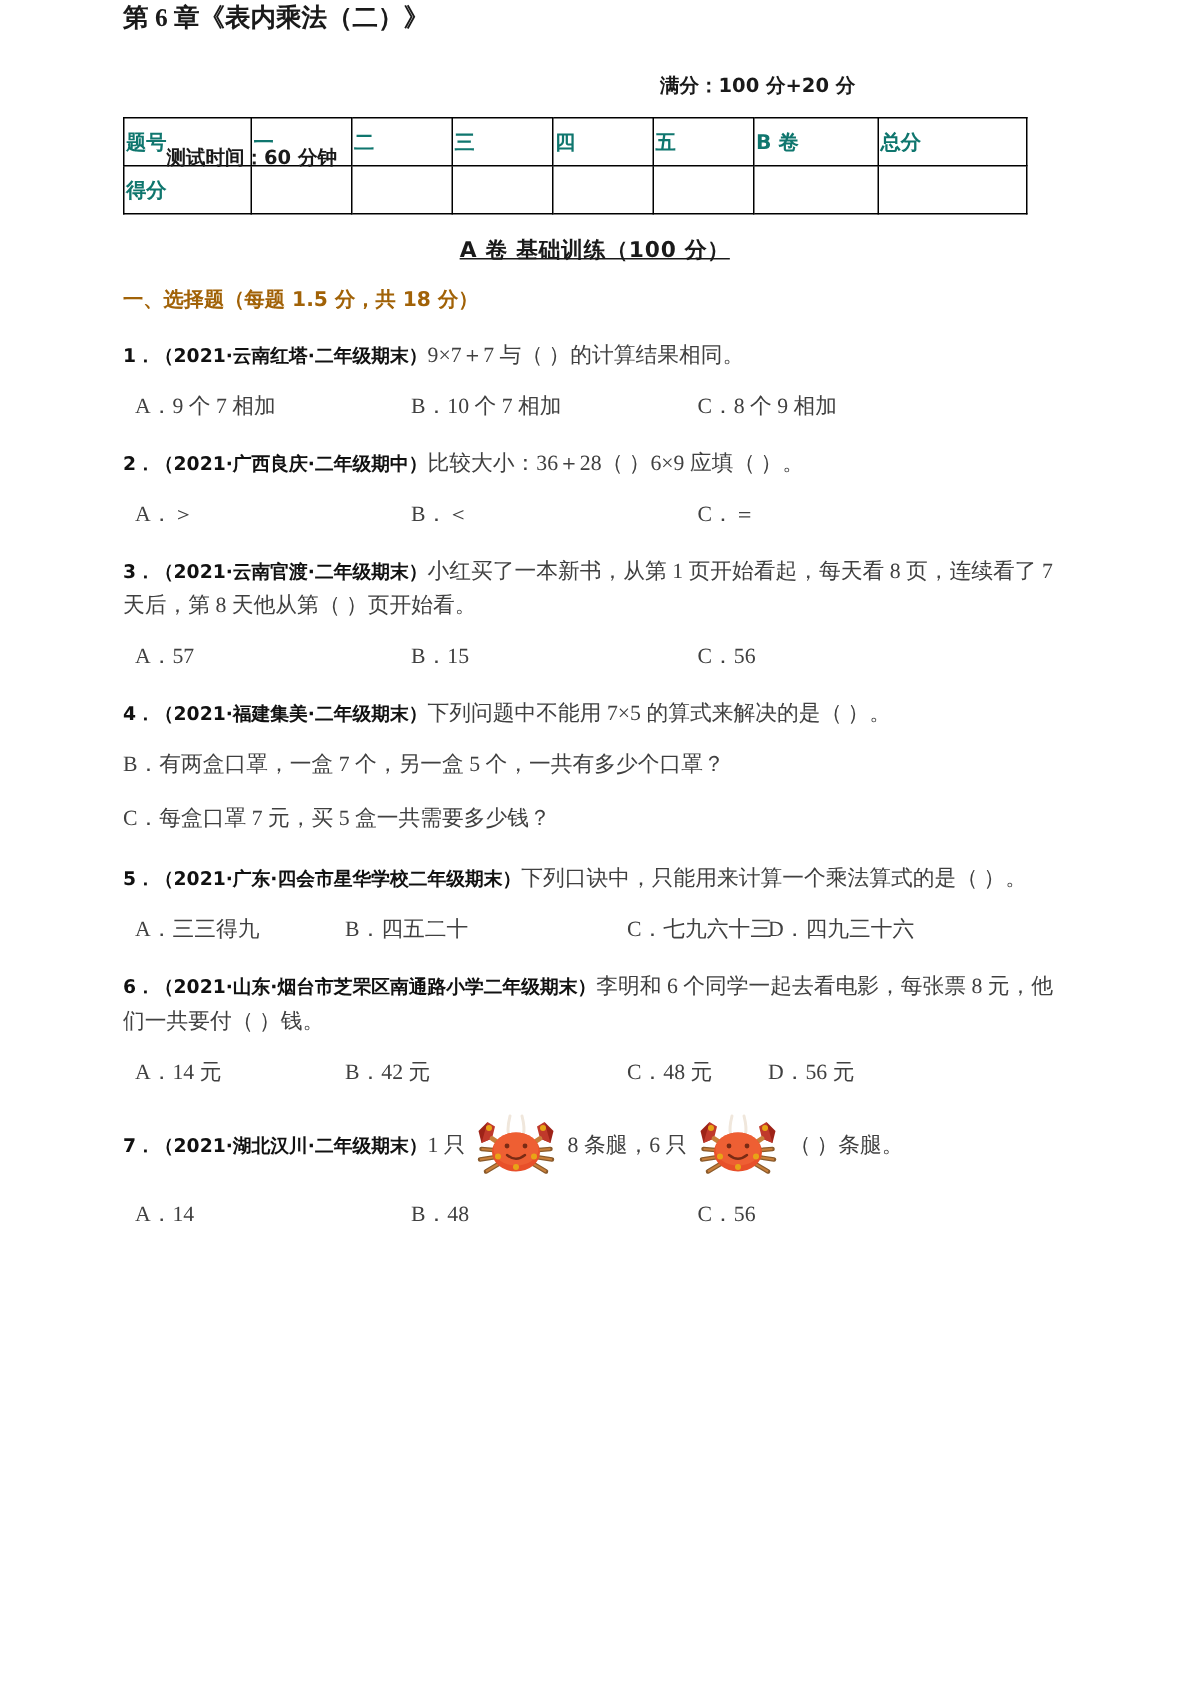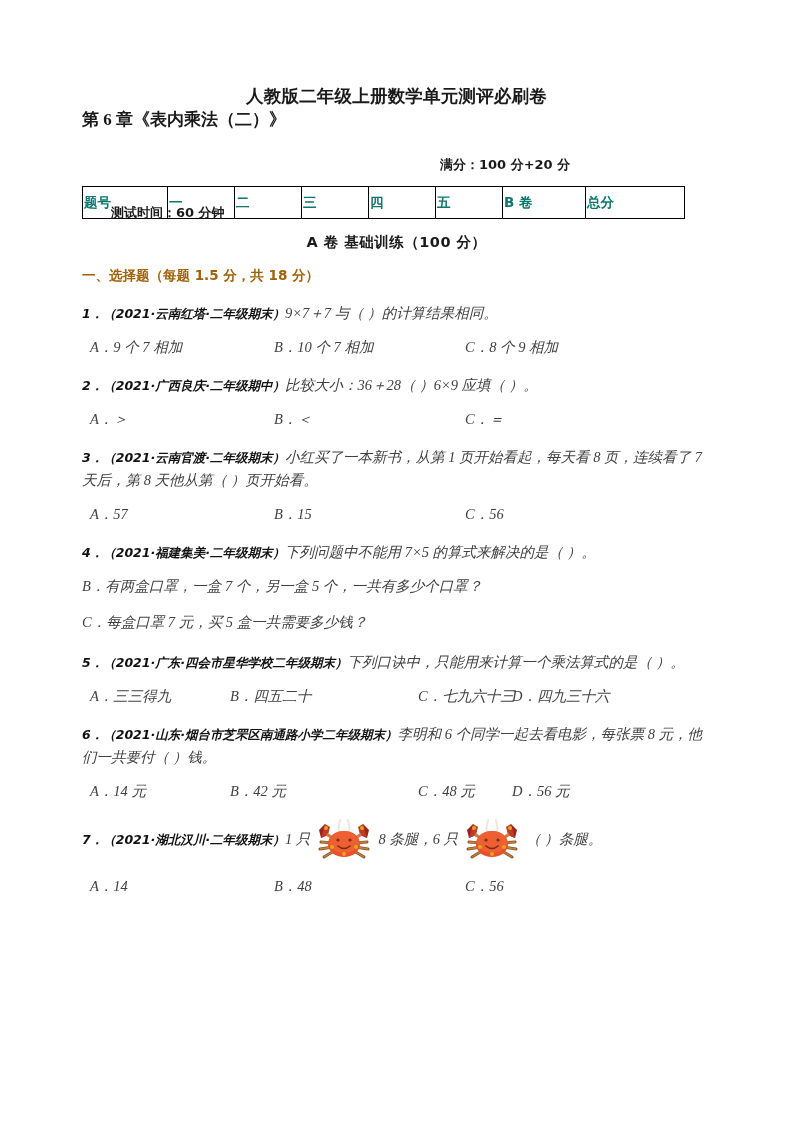--- a/index.html
+++ b/index.html
@@ -82,36 +82,36 @@
 
   
   .paper-heading {
     text-align: center;
     font-family: "DejaVu Sans", sans-serif;
     font-weight: bold;
     font-size: 14.5px;
     margin-top: 14px;
     color: #1a1a1a;
     letter-spacing: 0.5px;
+    text-decoration: underline;
   }
   .section-title {
     font-family: "DejaVu Sans", sans-serif;
     font-weight: bold;
     font-size: 13.5px;
     margin-top: 15px;
     color: #a16207;
   }
 
   
   .q {
     margin-top: 17px;
     font-size: 14.5px;
     line-height: 1.58;
     color: #3a3a3a;
-    font-style: italic;
   }
   .q-num {
     font-family: "DejaVu Sans", sans-serif;
     font-weight: bold;
     font-size: 12.5px;
     color: #111;
   }
   .q-src {
     font-family: "DejaVu Sans", sans-serif;
     font-weight: bold;
@@ -166,39 +166,48 @@
     position: relative;
     top: -2px;
   }
 </style>
 </head>
 <body>
 
 <div class="page">
   <div class="content">
 
-    <div class="doc-title">人教版二年级上册数学单元测评必刷卷</div>
     <div class="doc-subtitle">第 6 章《表内乘法（二）》</div>
 
     <div class="meta-row">
       <span class="meta-time">测试时间：60 分钟</span>
       <span class="meta-score">满分：100 分+20 分</span>
     </div>
 
     <table class="score-table">
       <tbody>
         <tr>
           <td class="c0">题号</td>
           <td class="cn">一</td>
           <td class="cn">二</td>
           <td class="cn">三</td>
           <td class="cn">四</td>
           <td class="cn">五</td>
           <td class="cb">B 卷</td>
           <td class="ct">总分</td>
+        </tr>
+        <tr>
+          <td class="c0">得分</td>
+          <td class="cn"></td>
+          <td class="cn"></td>
+          <td class="cn"></td>
+          <td class="cn"></td>
+          <td class="cn"></td>
+          <td class="cb"></td>
+          <td class="ct"></td>
         </tr>
       </tbody>
     </table>
 
     <div class="paper-heading">A 卷   基础训练（100 分）</div>
     <div class="section-title">一、选择题（每题 1.5 分，共 18 分）</div>
 
     <div class="q">
       <span class="q-stem">
         <span class="q-num">1．</span><span class="q-src">（2021·云南红塔·二年级期末）</span><span class="q-body">9×7＋7 与（      ）的计算结果相同。</span>

